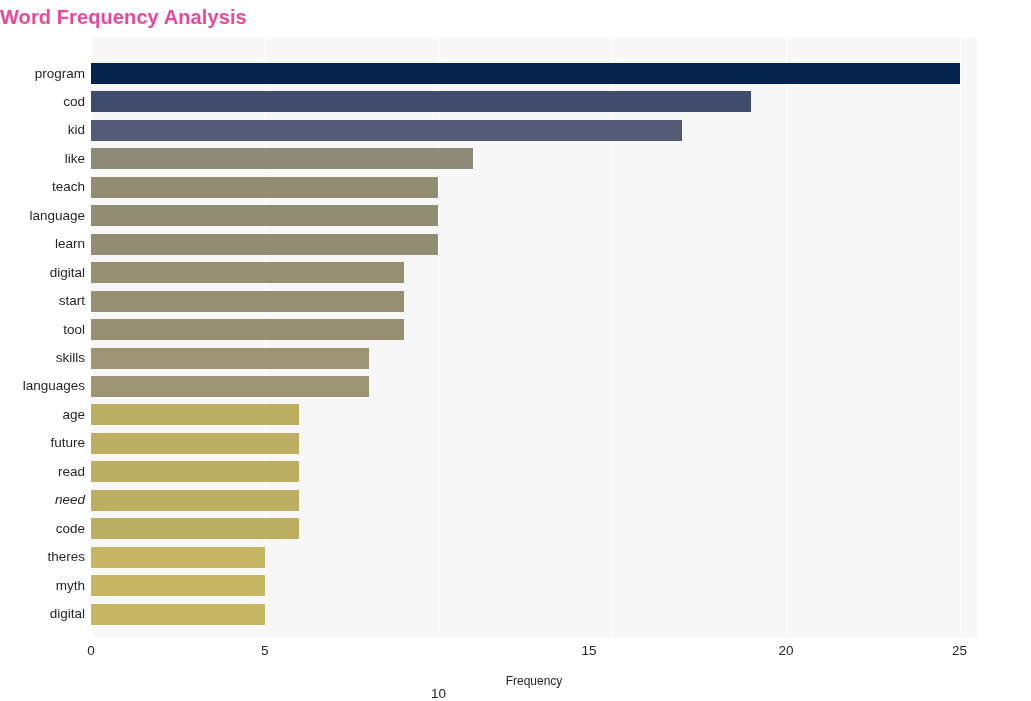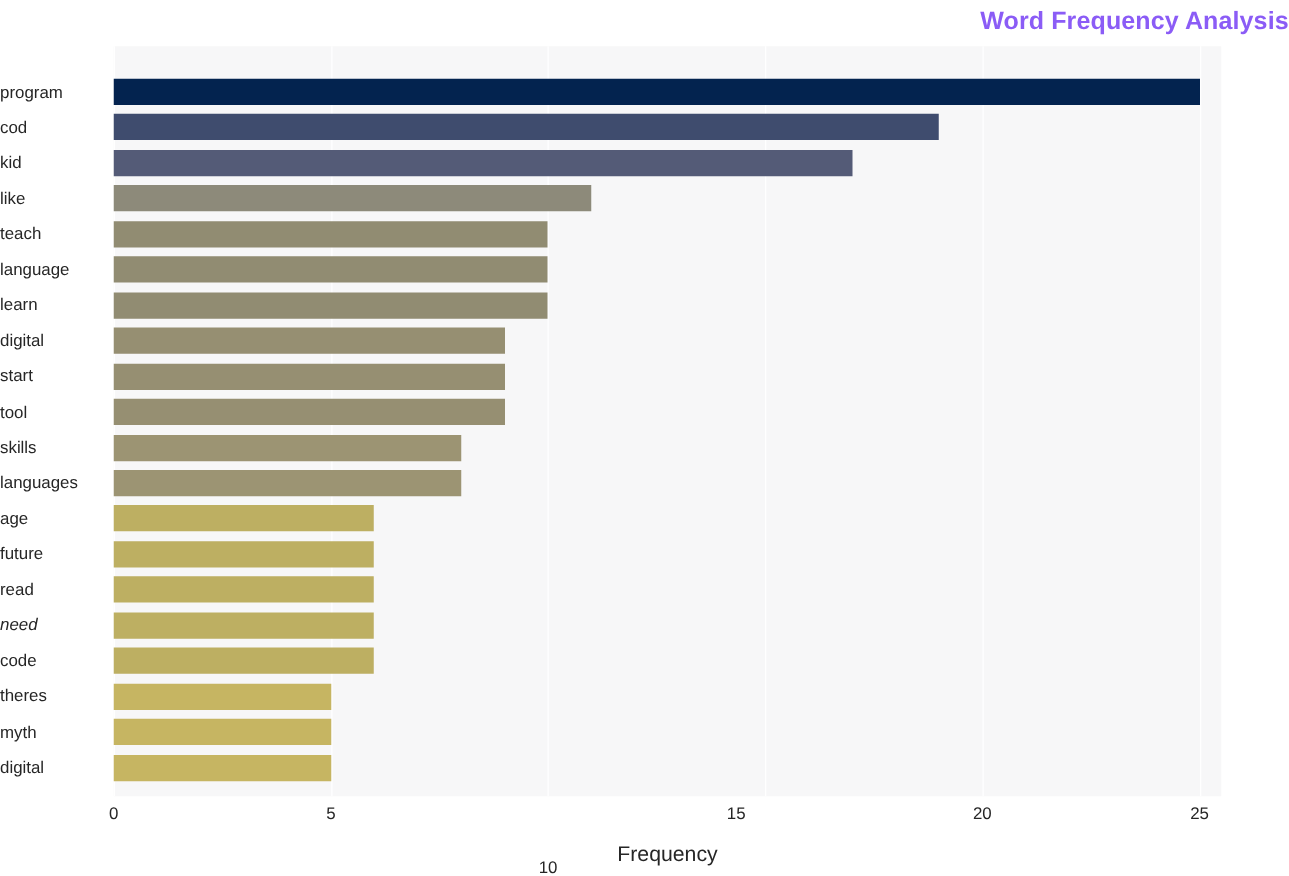--- a/index.html
+++ b/index.html
@@ -21,24 +21,24 @@
     height: 701px;
     background: #ffffff;
   }
 
   
   #chart-title {
     position: absolute;
     left: 0;
     top: 6px;
     width: 1031px;
-    text-align: right;
+    text-align: left;
     font-size: 20px;
     font-weight: bold;
-    color: #8b5cf6;
+    color: #ec4899;
     letter-spacing: 0.1px;
   }
 
   
   #plot-area {
     position: absolute;
     left: 91px;
     top: 37px;
     width: 886px;
     height: 600px;
@@ -72,20 +72,21 @@
     position: absolute;
     left: 0;
     top: 37px;
     width: 85px;
     height: 600px;
   }
   .ytick-label {
     position: absolute;
     right: 0;
     width: 85px;
+    text-align: right;
     font-size: 13.5px;
     color: #262626;
     line-height: 14px;
     white-space: nowrap;
   }
 
   
   #xlabels-layer {
     position: absolute;
     left: 0;
@@ -101,21 +102,21 @@
     color: #262626;
     white-space: nowrap;
   }
 
   #xaxis-title {
     position: absolute;
     left: 91px;
     top: 674px;
     width: 886px;
     text-align: center;
-    font-size: 17px;
+    font-size: 12px;
     color: #262626;
   }
 </style>
 </head>
 <body>
 
 <div id="figure">
 
   <div id="chart-title">Word Frequency Analysis</div>
 

